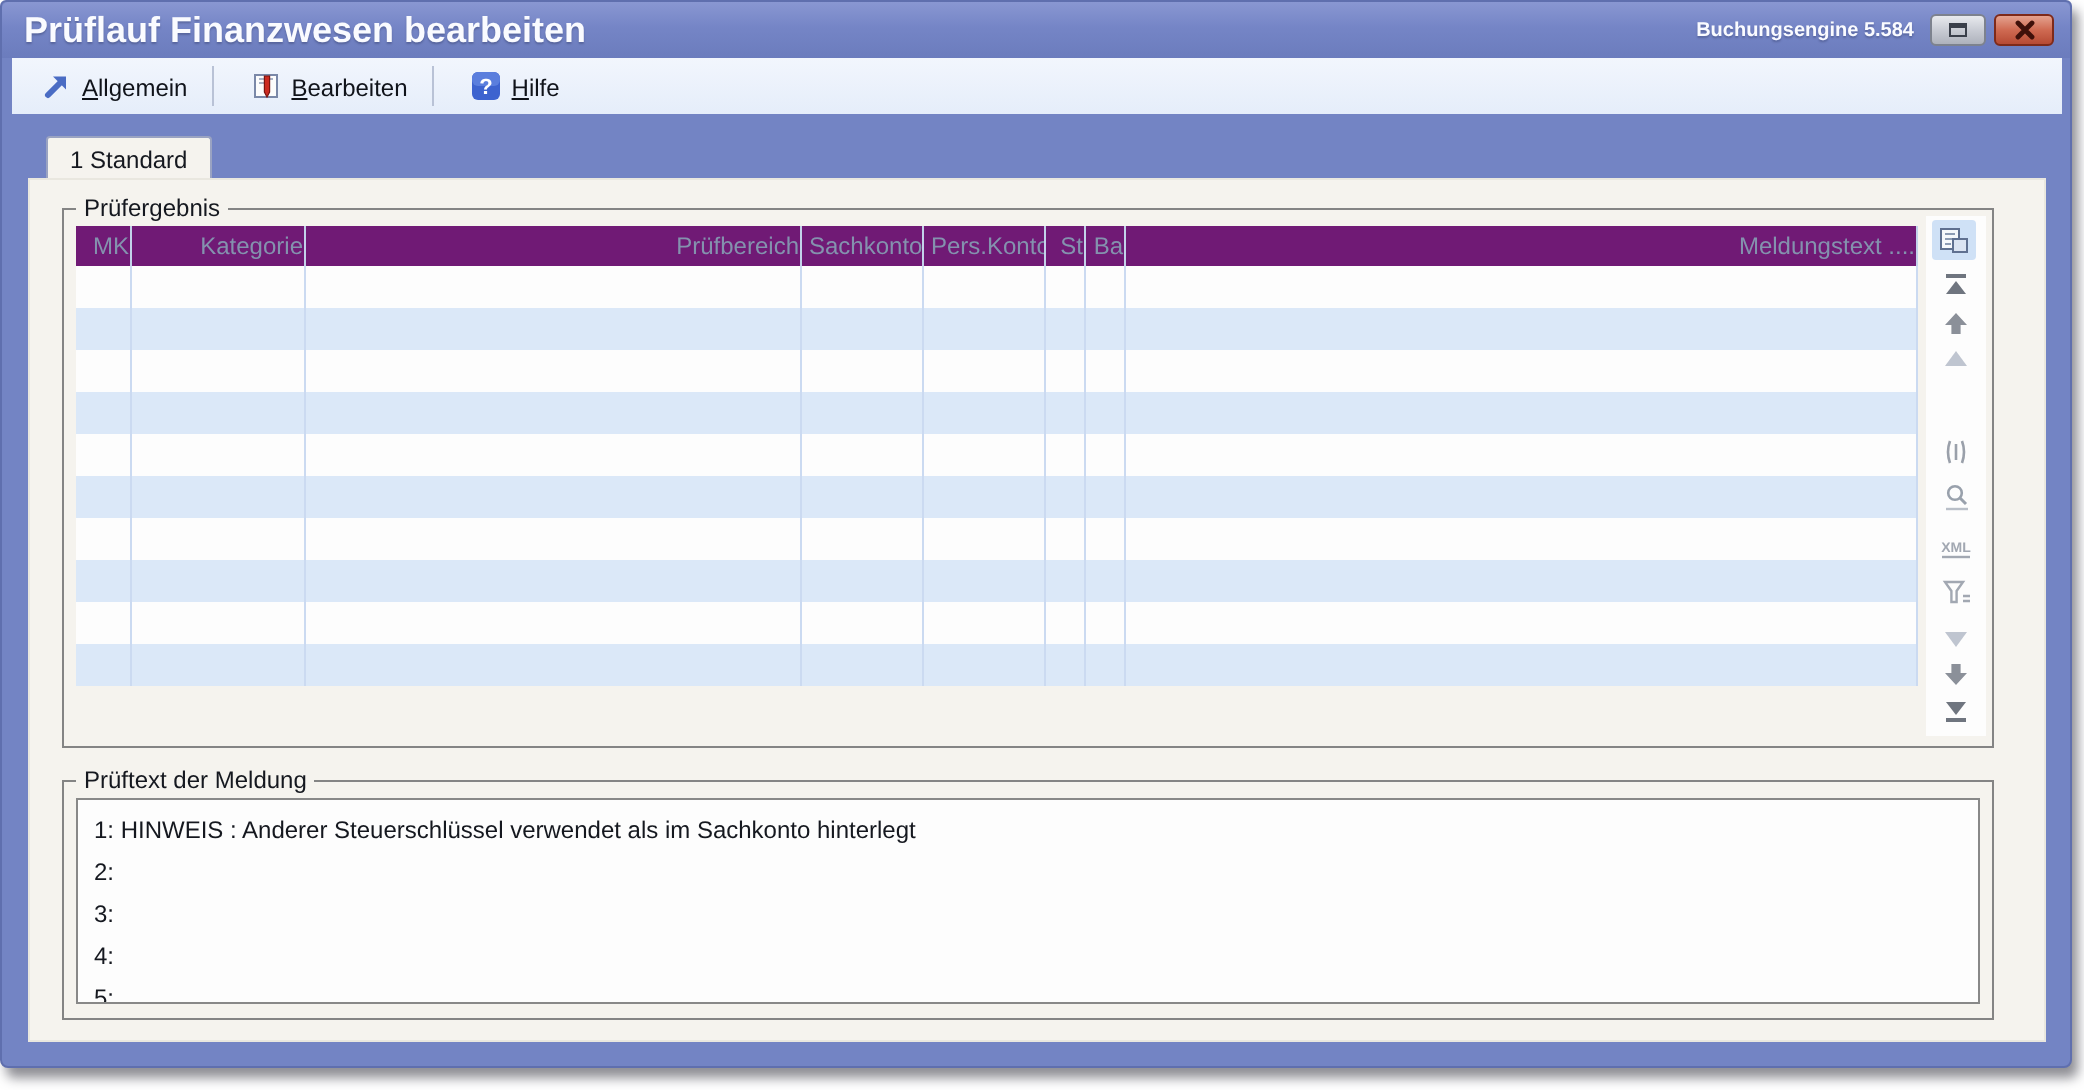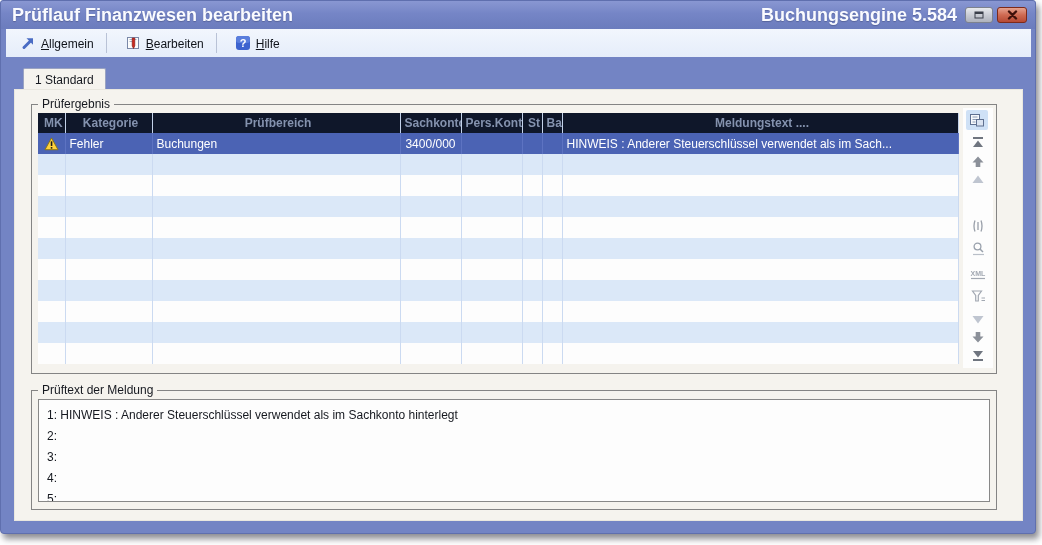--- a/index.html
+++ b/index.html
@@ -18,21 +18,21 @@
     position:absolute; left:0; top:0; right:0; height:28px;
     background:linear-gradient(#8997d2 0%, #7585c6 45%, #6b7cbd 100%);
     border-radius:3px 3px 0 0;
     display:flex; align-items:center;
   }
   .title-text {
     margin-left:11px; color:#fafbff; font-size:18px; font-weight:bold;
     text-shadow:0 1px 1px rgba(40,50,90,0.35);
   }
   .titlebar-right { position:absolute; right:8px; top:0; height:28px; display:flex; align-items:center; gap:4px; }
-  .title-version { color:#fafbff; font-size:18px; font-weight:bold; margin-right:4px; text-shadow:0 1px 1px rgba(40,50,90,0.35); }
+  .title-version { color:#fafbff; font-size:10px; font-weight:bold; margin-right:4px; text-shadow:0 1px 1px rgba(40,50,90,0.35); }
   .win-btn {
     height:16px; border-radius:3px; display:flex; align-items:center; justify-content:center;
     cursor:default;
   }
   .btn-min {
     width:28px; background:linear-gradient(#e8eaee 0%, #c9ccd4 50%, #aeb2bc 100%);
     border:1px solid #7d828e;
   }
   .btn-close {
     width:30px; background:linear-gradient(#e5a28f 0%, #cf6a52 50%, #b64a34 100%);
@@ -70,22 +70,22 @@
   .gb2 { left:16px; top:300px; width:966px; height:120px;text-decoration:underline; }
   .gb-label {
     position:absolute; top:-8px; left:6px; background:#f5f3ee; padding:0 4px;
     font-size:12px; color:#15181f; line-height:14px;
   }
 
   
   .table-wrap { position:absolute; left:6px; top:8px; width:920px; }
   table { border-collapse:collapse; table-layout:fixed; width:920px; font-size:12px; }
   th {
-    height:20px; background:#0f172a; color:#8492ae; font-weight:bold;
-    text-align:center; padding:0 0 0 4px; border-right:1px solid #c3d2ea;
+    height:20px; background:#701a75; color:#8492ae; font-weight:normal;
+    text-align:right; padding:0 0 0 4px; border-right:1px solid #c3d2ea;
     overflow:hidden; white-space:nowrap;
   }
   td {
     height:21px; padding:0 0 0 4px; border-right:1px solid #cbdaf1;
     overflow:hidden; white-space:nowrap; color:#1a1d24;
   }
   tbody tr { background:#fdfdfd; }
   tbody tr:nth-child(even) { background:#dbe8f8; }
   tbody tr.selected { background:#4b63b4; }
   tbody tr.selected td { color:#ffffff; border-right-color:#5d73c2; }
@@ -184,36 +184,20 @@
               <th>Kategorie</th>
               <th>Prüfbereich</th>
               <th>Sachkonto</th>
               <th>Pers.Konto</th>
               <th>St</th>
               <th>Ba</th>
               <th>Meldungstext ....</th>
             </tr>
           </thead>
           <tbody>
-            <tr class="selected">
-              <td class="cell-mk">
-                <svg width="15" height="14" viewBox="0 0 16 15" style="vertical-align:middle">
-                  <polygon points="8,1 15,13.6 1,13.6" fill="#ffd23c" stroke="#8a7410" stroke-width="1"></polygon>
-                  <rect x="7.2" y="4.6" width="1.7" height="5" fill="#1a1a1a"></rect>
-                  <rect x="7.2" y="10.8" width="1.7" height="1.7" fill="#1a1a1a"></rect>
-                </svg>
-              </td>
-              <td>Fehler</td>
-              <td>Buchungen</td>
-              <td class="num">3400/000</td>
-              <td></td>
-              <td></td>
-              <td></td>
-              <td>HINWEIS : Anderer Steuerschlüssel verwendet als im Sach...</td>
-            </tr>
           <tr>
                 <td></td>
                 <td></td>
                 <td></td>
                 <td></td>
                 <td></td>
                 <td></td>
                 <td></td>
                 <td></td>
               </tr>

